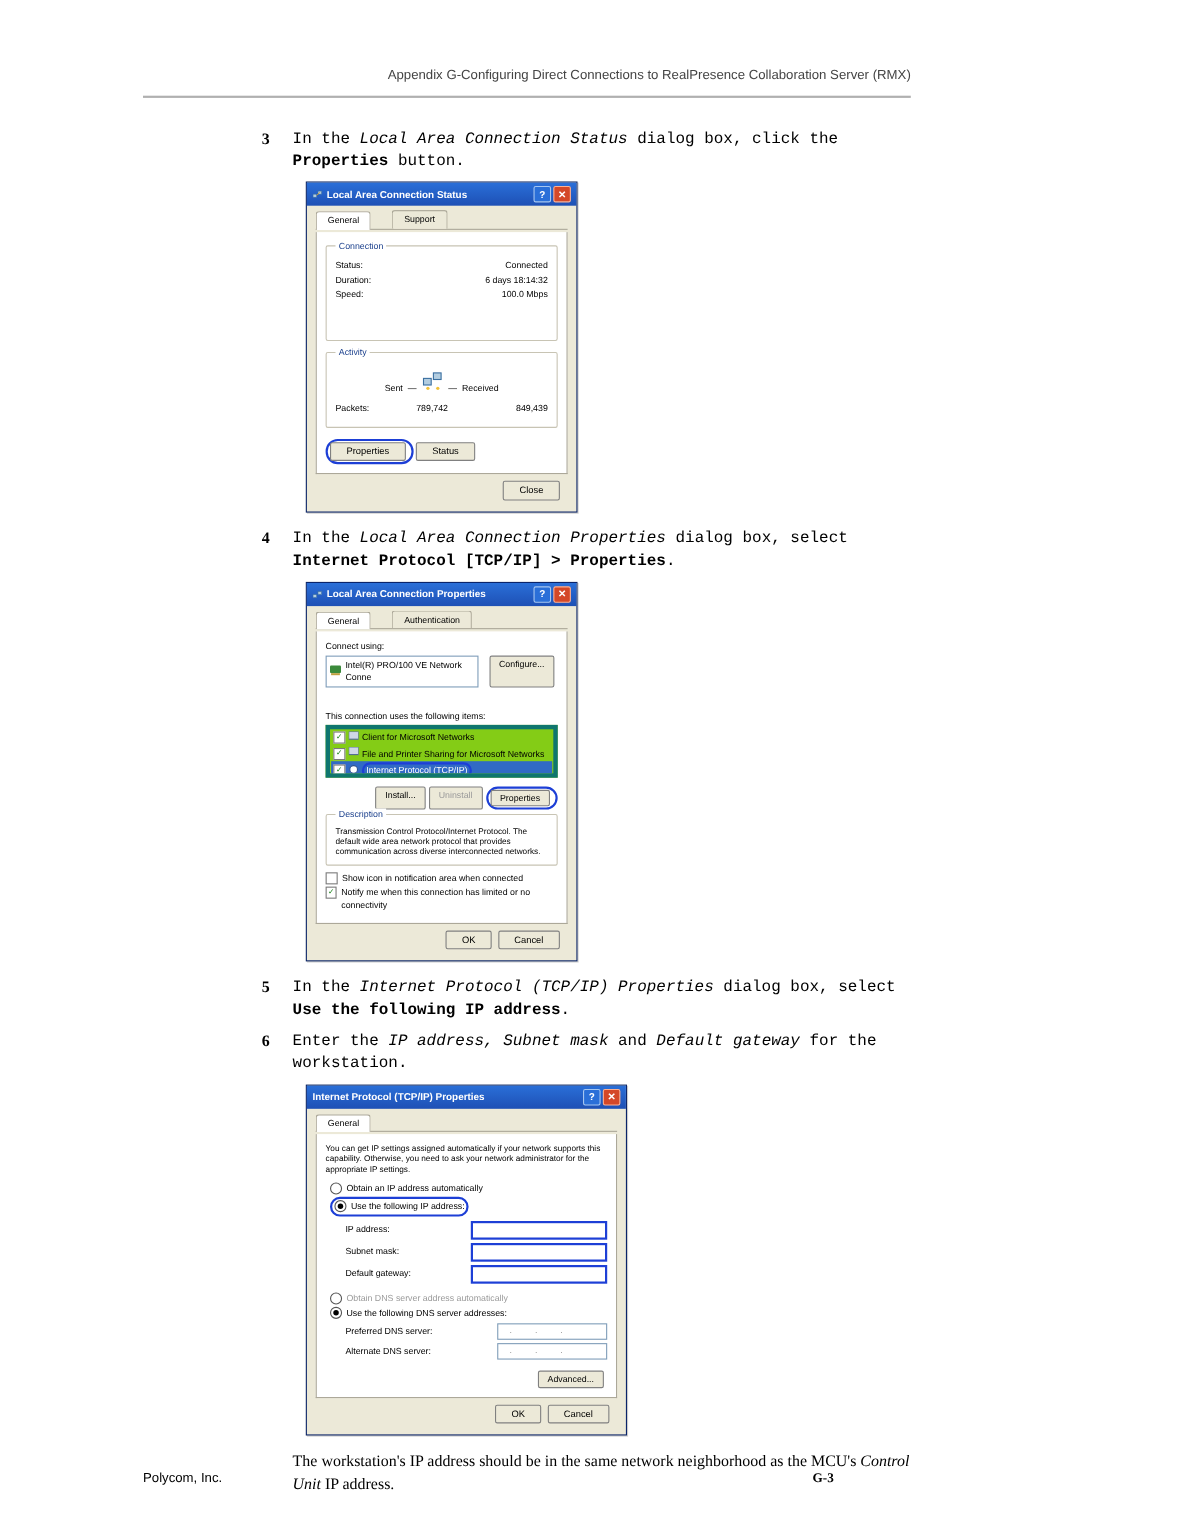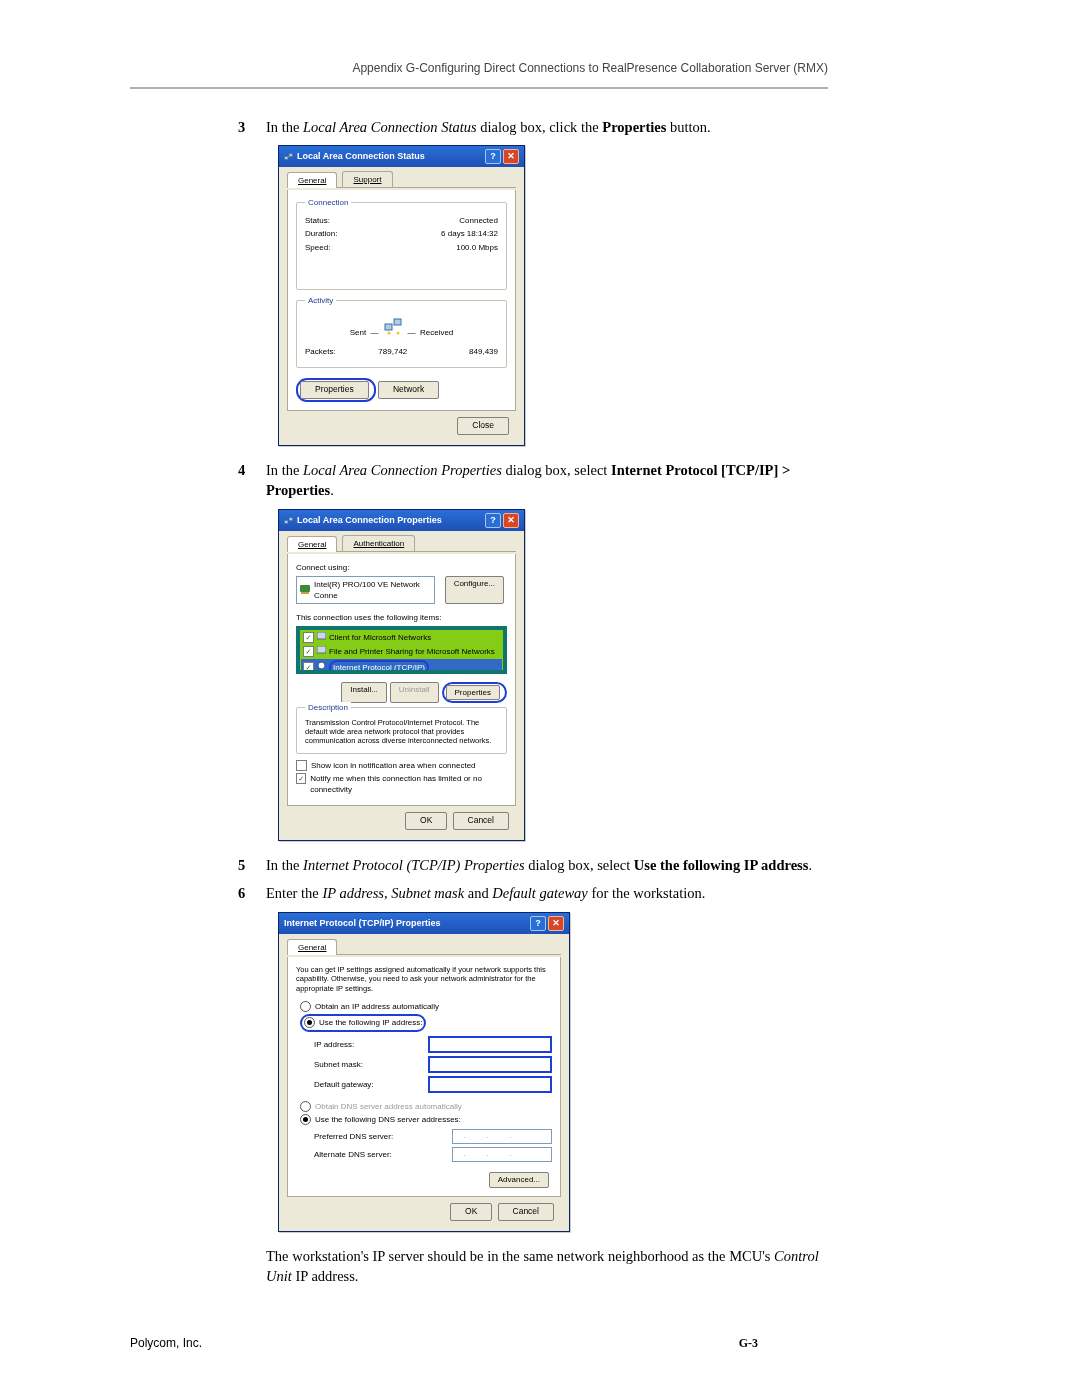--- a/index.html
+++ b/index.html
@@ -30,21 +30,21 @@
   }
   .step {
     display: flex;
     margin: 0 0 8px 108px;
   }
   .step-num {
     font-weight: bold;
     width: 28px;
     flex-shrink: 0;
   }
-  .step-text { flex: 1; }
+  .step-text { flex: 1; font-family: Liberation Mono, monospace; }
   .step-text i { font-style: italic; }
   .step-text b { font-weight: bold; }
   .dialog-wrap {
     margin: 6px 0 14px 148px;
   }
   .body-note { margin: 6px 0 10px 136px; }
   .footer {
     position: absolute;
     left: 130px; right: 130px; bottom: 45px;
     display: flex; justify-content: space-between;
@@ -86,24 +86,23 @@
     color: #fff;
   }
   .xp-help { background: #2a6fd8; border:1px solid #a6c6f0; }
   .xp-close { background: #d44828; border:1px solid #ffb090; }
   .xp-body { padding: 4px 8px 8px; }
   .xp-tabs { display:flex; border-bottom:1px solid #aca899; margin-bottom:2px; }
   .xp-tab {
     padding: 2px 10px;
     border: 1px solid #aca899;
     border-bottom: none;
-    margin-right: 5px;
+    margin-right: 19px;
     border-radius: 3px 3px 0 0;
     background: #ece9d8;
-    text-decoration: underline;
   }
   .xp-tab.active { background:#fff; position:relative; top:1px; }
   .xp-panel {
     background:#fff; border:1px solid #aca899; border-top:none;
     padding:8px;
   }
   .group {
     border: 1px solid #c8c4b4;
     border-radius: 2px;
     margin: 4px 0 10px;
@@ -238,21 +237,21 @@
             <div class="row" style="margin-top:6px">
               <span class="l">Packets:</span>
               <span style="position:absolute; left:50%; transform:translateX(-80%)">789,742</span>
               <span class="r">849,439</span>
             </div>
           </div>
           <div>
             <span class="highlight-ring">
               <span class="xp-button">Properties</span>
             </span>
-            <span class="xp-button">Network</span>
+            <span class="xp-button">Status</span>
           </div>
         </div>
         <div class="xp-footer">
           <span class="xp-button">Close</span>
         </div>
       </div>
     </div>
   </div>
 
   <div class="step">
@@ -279,21 +278,21 @@
           <span class="xp-btn xp-close">✕</span>
         </span>
       </div>
       <div class="xp-body">
         <div class="xp-tabs">
           <div class="xp-tab active">General</div>
           <div class="xp-tab">Authentication</div>
         </div>
         <div class="xp-panel">
           <div style="margin-bottom:3px">Connect using:</div>
-          <div style="display:flex; gap:10px; margin-bottom:8px">
+          <div style="display:flex; gap:10px; margin-bottom:21px">
             <div class="netcard">
               <span><svg width="10" height="10">
                     <rect width="10" height="7" y="1" fill="#3b8a3b" rx="1"></rect>
                     <rect x="1" y="8" width="8" height="2" fill="#c0a040"></rect>
                   </svg></span>
               <span>Intel(R) PRO/100 VE Network Conne</span>
             </div>
             <span class="xp-button small">Configure...</span>
           </div>
           <div style="margin-bottom:2px">This connection uses the following items:</div>
@@ -422,20 +421,20 @@
         </div>
         <div class="xp-footer">
           <span class="xp-button">OK</span>
           <span class="xp-button">Cancel</span>
         </div>
       </div>
     </div>
   </div>
 
   <div class="body-note">
-    <span>The workstation's IP server should be in the same network neighborhood as the MCU's </span><i>Control Unit</i><span> IP address.</span>
+    <span>The workstation's IP address should be in the same network neighborhood as the MCU's </span><i>Control Unit</i><span> IP address.</span>
   </div>
 
   <div class="footer">
     <span>Polycom, Inc.</span>
     <span class="footer-right">G-3</span>
   </div>
 </div>
 
 </body></html>

